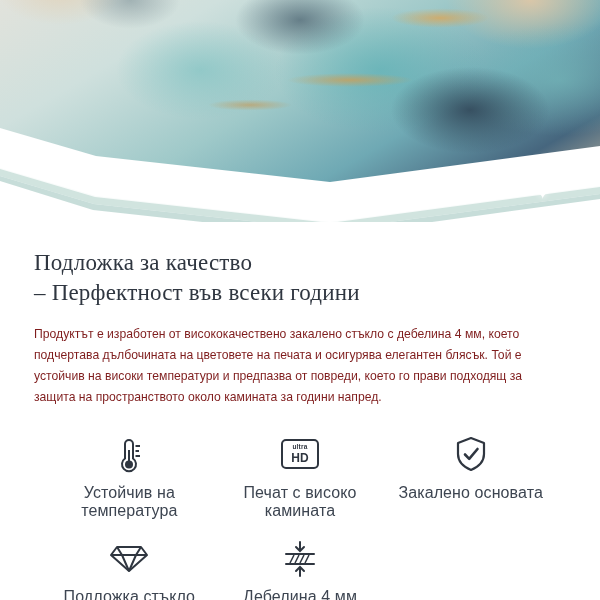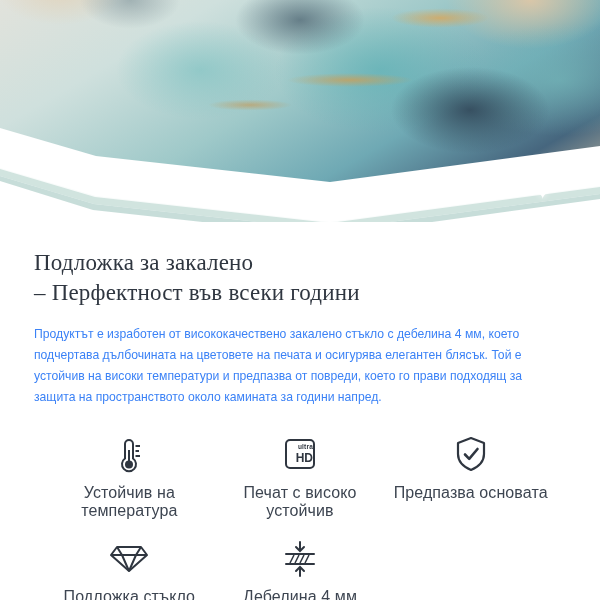--- a/index.html
+++ b/index.html
@@ -67,21 +67,21 @@
     line-height: 30px;
     font-weight: 400;
     color: #2f3640;
     letter-spacing: .2px;
   }
   h1.headline .l2 { display: block; }
   p.body {
     margin-top: 16px;
     font-size: 12.2px;
     line-height: 21px;
-    color: #3b82f6;
+    color: #7f1d1d;
   }
 
   
   .features {
     margin-top: 22px;
     display: grid;
     grid-template-columns: repeat(3, 1fr);
     grid-row-gap: 14px;
     padding: 0 10px;
   }
@@ -90,25 +90,25 @@
     height: 48px;
     display: flex; align-items: center; justify-content: center;
   }
   .feature .cap {
     margin-top: 6px;
     font-size: 16px;
     color: #3d4551;
     letter-spacing: .1px;
   }
   .ultrahd {
-    width: 30px; height: 30px;
+    width: 38px; height: 30px;
     border: 2px solid #2f3640;
     border-radius: 5px;
     display: flex; flex-direction: column;
-    align-items: flex-end; justify-content: center;
+    align-items: center; justify-content: center;
     line-height: 1;
   }
   .ultrahd .u { font-size: 6.5px; font-weight: 700; color: #2f3640; letter-spacing: .2px; }
   .ultrahd .hd { font-size: 12px; font-weight: 700; color: #2f3640; margin-top: 1px; }
 </style>
 </head>
 <body>
 
 <div class="page">
 
@@ -120,21 +120,21 @@
         <polygon points="0,166 96,194 330,220 600,184 600,187 330,223 95,197 0,169" fill="#ffffff" opacity="0.85"></polygon>
         <polygon points="0,176 94,204 330,230 600,194 600,199 330,236 93,210 0,181" fill="#b9d4cf" opacity="0.8"></polygon>
       </svg>
     </div>
     <span class="sparkle s1">✦</span>
     <span class="sparkle s2">✦</span>
   </div>
 
   <div class="content">
     <h1 class="headline">
-      <span class="l1">Подложка за закалено</span>
+      <span class="l1">Подложка за качество</span>
       <span class="l2">– Перфектност във всеки години</span>
     </h1>
     <p class="body">Продуктът е изработен от висококачествено закалено стъкло с дебелина 4 мм, което подчертава дълбочината на цветовете на печата и осигурява елегантен блясък. Той е устойчив на високи температури и предпазва от повреди, което го прави подходящ за защита на пространството около камината за години напред.</p>
 
     <div class="features">
 
       <div class="feature">
         <div class="ico">
           <svg width="34" height="40" viewBox="0 0 34 40">
             <g fill="none" stroke="#2f3640" stroke-width="2">
@@ -150,31 +150,31 @@
         <div class="cap">Устойчив на температура</div>
       </div>
 
       <div class="feature">
         <div class="ico">
           <div class="ultrahd">
             <span class="u">ultra</span>
             <span class="hd">HD</span>
           </div>
         </div>
-        <div class="cap">Печат с високо устойчив</div>
+        <div class="cap">Печат с високо камината</div>
       </div>
 
       <div class="feature">
         <div class="ico">
           <svg width="36" height="40" viewBox="0 0 36 40">
             <path d="M18 4 L31 9 V20c0 8-6 13-13 16C11 33 5 28 5 20V9z" fill="none" stroke="#2f3640" stroke-width="2.2" stroke-linejoin="round"></path>
             <path d="M12 20.5 l4.2 4.4 L24.5 15" fill="none" stroke="#2f3640" stroke-width="2.6" stroke-linecap="round" stroke-linejoin="round"></path>
           </svg>
         </div>
-        <div class="cap">Предпазва основата</div>
+        <div class="cap">Закалено основата</div>
       </div>
 
       <div class="feature">
         <div class="ico">
           <svg width="40" height="36" viewBox="0 0 40 36">
             <g fill="none" stroke="#2f3640" stroke-width="2" stroke-linejoin="round">
               <path d="M8 7 H32 L38 15 L20 31 L2 15 Z"></path>
               <path d="M2 15 H38"></path>
               <path d="M8 7 L13 15 L20 31"></path>
               <path d="M32 7 L27 15 L20 31"></path>

